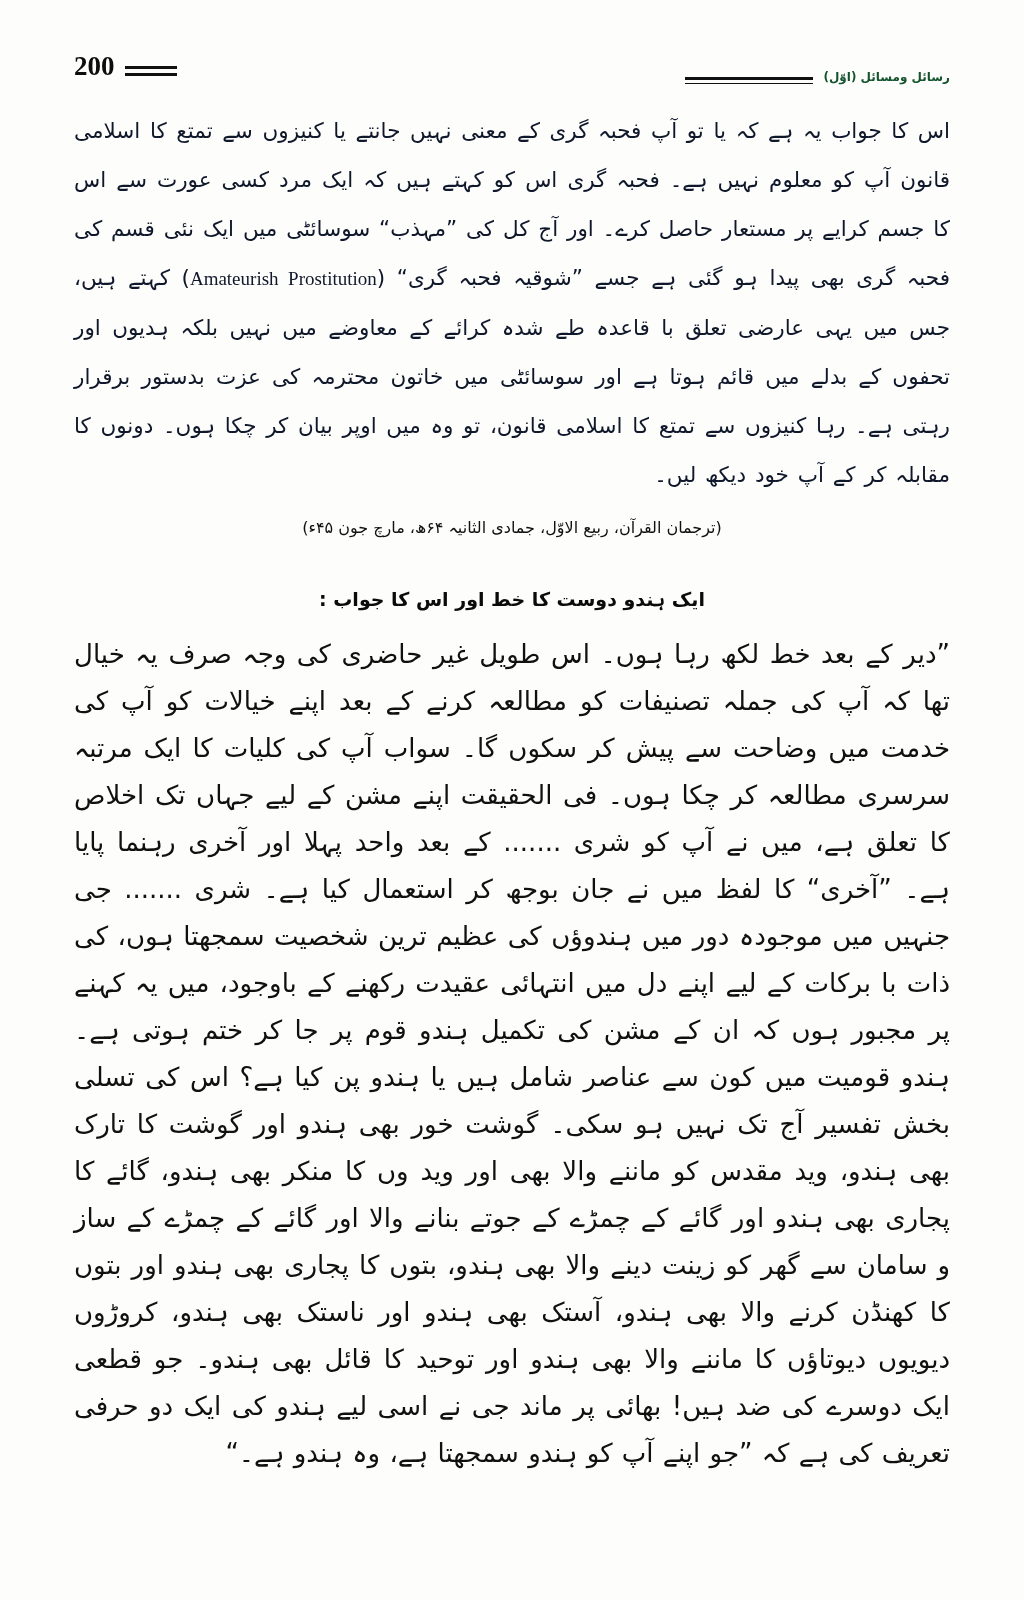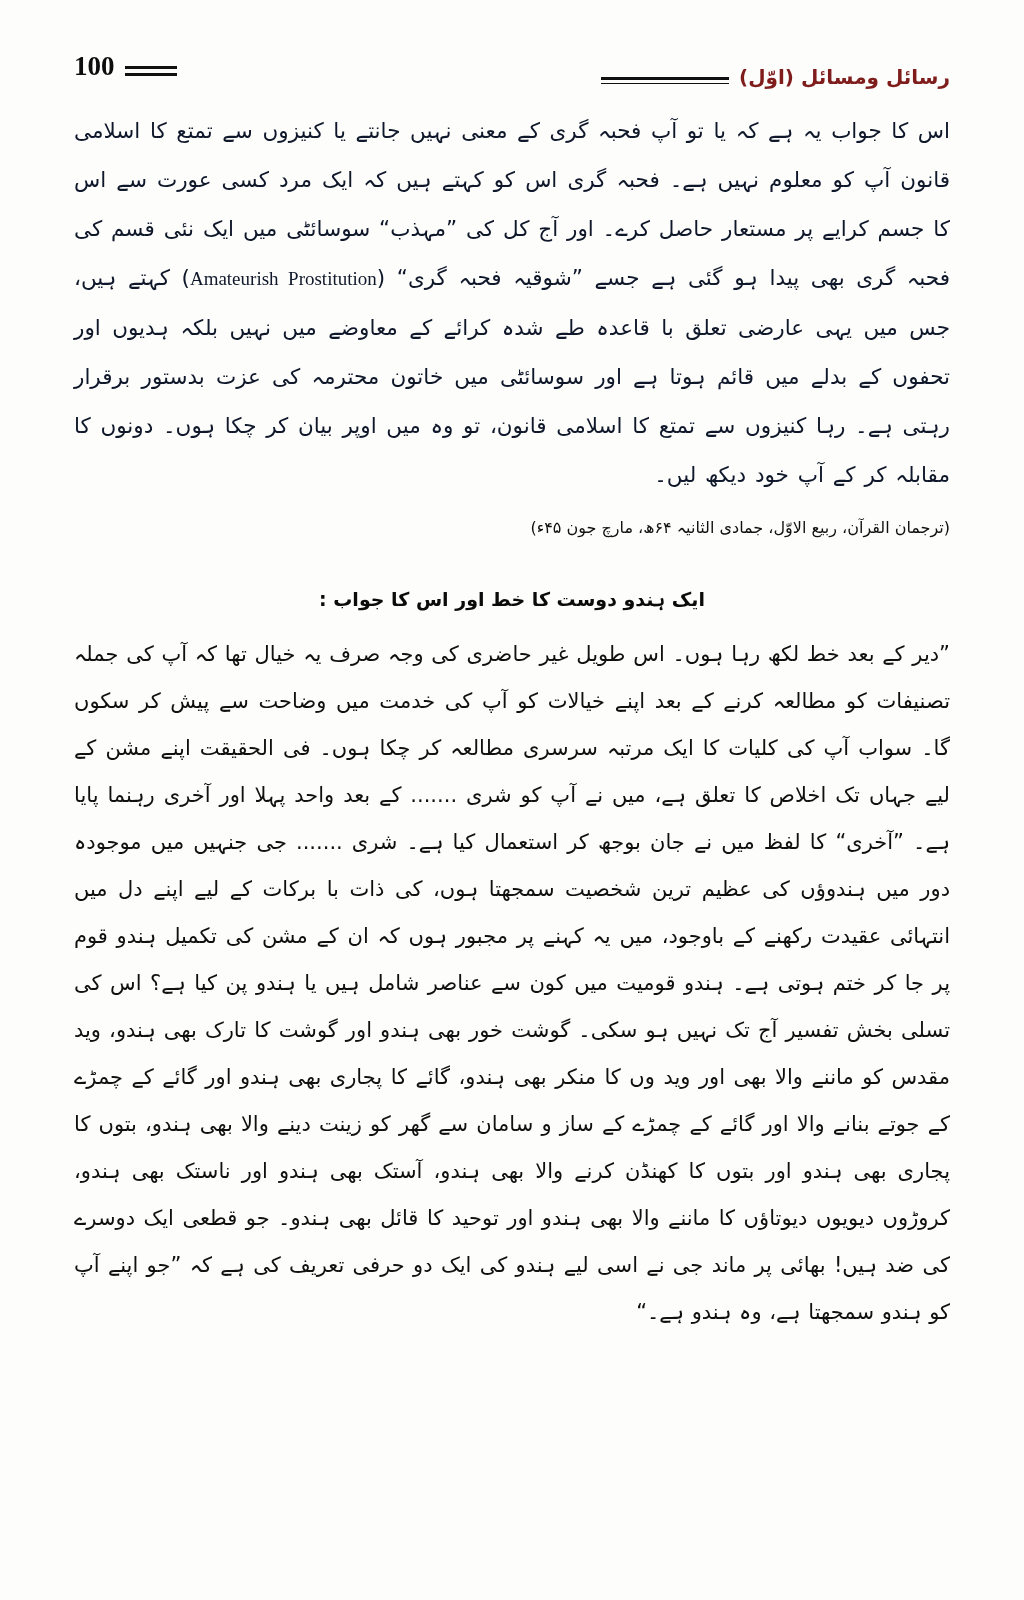--- a/index.html
+++ b/index.html
@@ -27,24 +27,24 @@
   .header {
     position: relative;
     height: 46px;
     display: flex;
     align-items: center;
     justify-content: space-between;
     direction: rtl;
   }
   .header-title {
     font-family: "DejaVu Sans", sans-serif;
-    font-size: 20px;
+    font-size: 12px;
     font-weight: bold;
     letter-spacing: 0px;
-    color: #7f1d1d;
+    color: #14532d;
     white-space: nowrap;
     padding-left: 6px;
     position: relative;
     margin-top: 20px;
   }
   .header-title::before {
     content: "";
     position: absolute;
     left: -132px;
     top: 50%;
@@ -112,21 +112,21 @@
 
   .latin {
     font-family: "Liberation Serif", serif;
     font-size: 19px;
     direction: ltr;
     unicode-bidi: embed;
   }
 
   .source-line {
     direction: rtl;
-    text-align: right;
+    text-align: center;
     font-size: 16px;
     line-height: 34px;
     margin-top: 12px;
     color: #101010;
     font-family: "DejaVu Sans", sans-serif;
   }
 
   .section-heading {
     direction: rtl;
     text-align: center;
@@ -137,38 +137,38 @@
     margin-bottom: 4px;
     color: #0b0b0b;
     font-family: "DejaVu Sans", sans-serif;
   }
 
   .letter-block {
     direction: rtl;
     text-align: justify;
     text-align-last: justify;
     font-family: "DejaVu Sans", sans-serif;
-    font-size: 21px;
+    font-size: 26px;
     line-height: 47px;
     color: #101010;
     margin-top: 6px;
     word-spacing: 1px;
   }
   .letter-block p { margin: 0; }
   .letter-block .last-line { text-align-last: right; }
 </style>
 </head>
 <body>
 
 <div class="page">
 
   <div class="header">
     <div class="header-title">رسائل ومسائل (اوّل)</div>
     <div class="page-number-wrap">
-      <div class="page-number">100</div>
+      <div class="page-number">200</div>
       <div class="rule-left"></div>
     </div>
   </div>
 
   <div class="body-block">
     <p class="last-line"><span>اس کا جواب یہ ہے کہ یا تو آپ فحبہ گری کے معنی نہیں جانتے یا کنیزوں سے تمتع کا اسلامی قانون آپ کو معلوم نہیں ہے۔ فحبہ گری اس کو کہتے ہیں کہ ایک مرد کسی عورت سے اس کا جسم کرایے پر مستعار حاصل کرے۔ اور آج کل کی ”مہذب“ سوسائٹی میں ایک نئی قسم کی فحبہ گری بھی پیدا ہو گئی ہے جسے ”شوقیہ فحبہ گری“ (</span><span class="latin">Amateurish Prostitution</span><span>) کہتے ہیں، جس میں یہی عارضی تعلق با قاعدہ طے شدہ کرائے کے معاوضے میں نہیں بلکہ ہدیوں اور تحفوں کے بدلے میں قائم ہوتا ہے اور سوسائٹی میں خاتون محترمہ کی عزت بدستور برقرار رہتی ہے۔ رہا کنیزوں سے تمتع کا اسلامی قانون، تو وہ میں اوپر بیان کر چکا ہوں۔ دونوں کا مقابلہ کر کے آپ خود دیکھ لیں۔</span></p>
   </div>
 
   <div class="source-line">(ترجمان القرآن، ربیع الاوّل، جمادی الثانیہ ۶۴ھ، مارچ جون ۴۵ء)</div>
 

